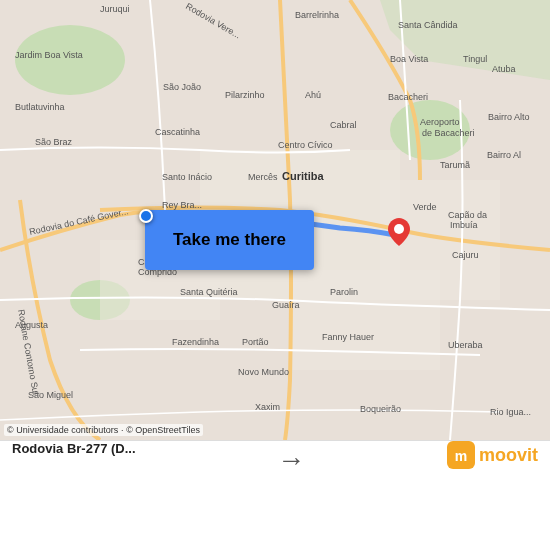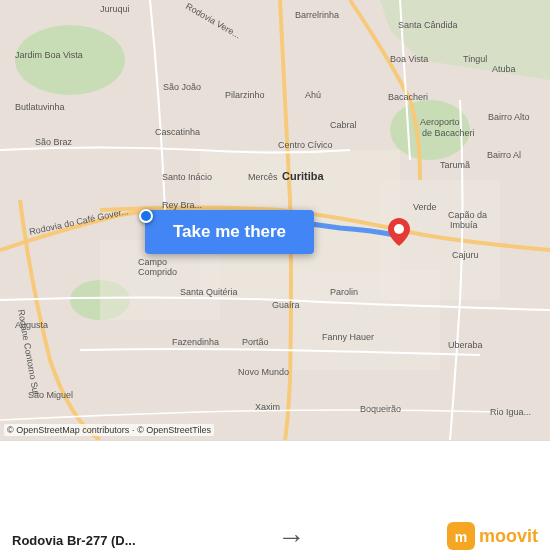--- a/index.html
+++ b/index.html
@@ -30,24 +30,24 @@
     #map-svg {
       width: 100%;
       height: 100%;
     }
 
     #take-me-there-btn {
       position: absolute;
       top: 210px;
       left: 145px;
       background: #4285f4;
-      color: #ffffff;
+      color: #000000;
       border: none;
       border-radius: 4px;
-      padding: 12px 28px;
+      padding: 20px 28px;
       font-size: 17px;
       font-weight: 600;
       cursor: pointer;
       box-shadow: 0 2px 8px rgba(0,0,0,0.35);
       z-index: 10;
       white-space: nowrap;
     }
 
     #destination-pin {
       position: absolute;
@@ -73,21 +73,21 @@
       padding: 1px 3px;
       border-radius: 2px;
       z-index: 12;
     }
 
     #bottom-bar {
       width: 550px;
       height: 110px;
       background: white;
       display: flex;
-      align-items: flex-end;
+      align-items: flex-start;
       justify-content: space-between;
       padding: 0 12px;
       border-top: 1px solid #ddd;
     }
 
     .route-stop {
       display: flex;
       flex-direction: column;
       justify-content: center;
       max-width: 160px;
@@ -223,21 +223,21 @@
       <svg width="22" height="28" viewBox="0 0 22 28">
         <path d="M11 0 C5 0 0 5 0 11 C0 19 11 28 11 28 C11 28 22 19 22 11 C22 5 17 0 11 0 Z" fill="#e53935"></path>
         <circle cx="11" cy="11" r="5" fill="white"></circle>
       </svg>
     </div>
 
     
     <button id="take-me-there-btn">Take me there</button>
 
     
-    <div id="attribution">© OpenStreetMap contributors · © OpenStreetTiles</div>
+    <div id="attribution">© Universidade contributors · © OpenStreetTiles</div>
   </div>
 
   <div id="bottom-bar">
     <div class="route-stop">
       <span class="route-stop-label">Rodovia Br-277 (D...</span>
     </div>
 
     <div class="route-arrow">→</div>
 
 

